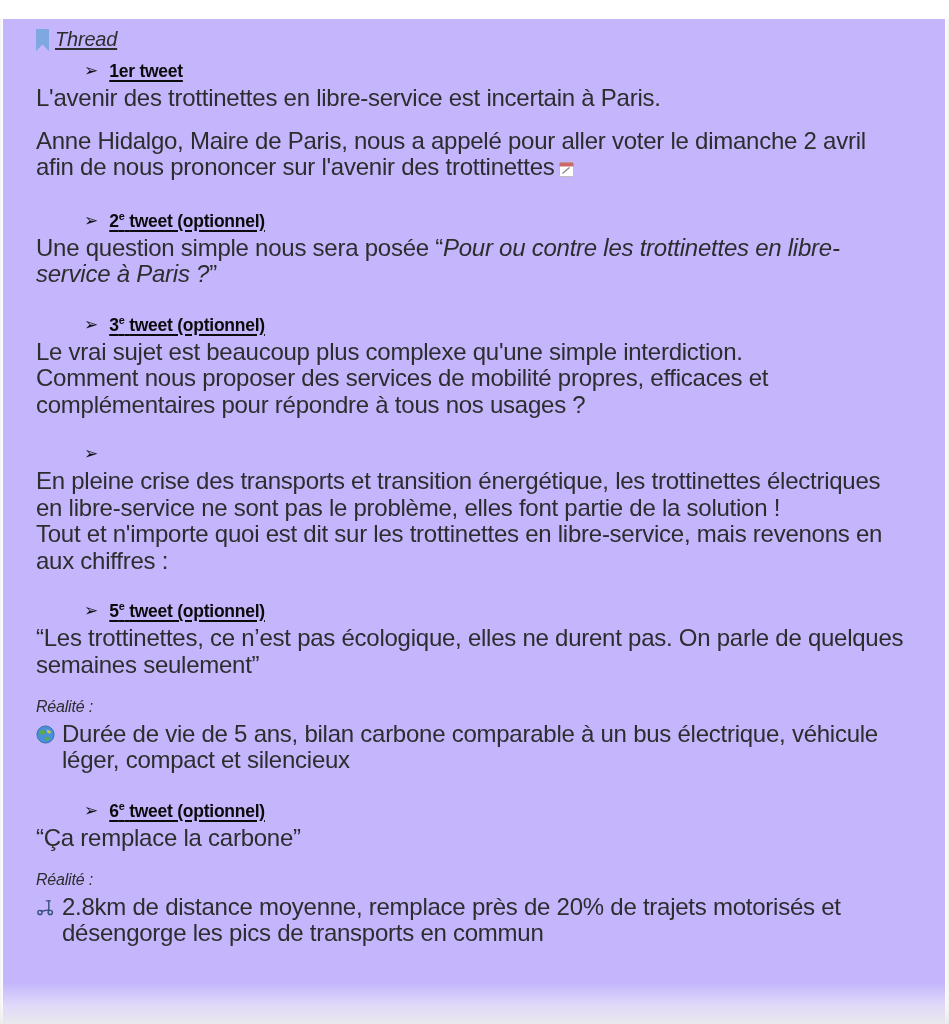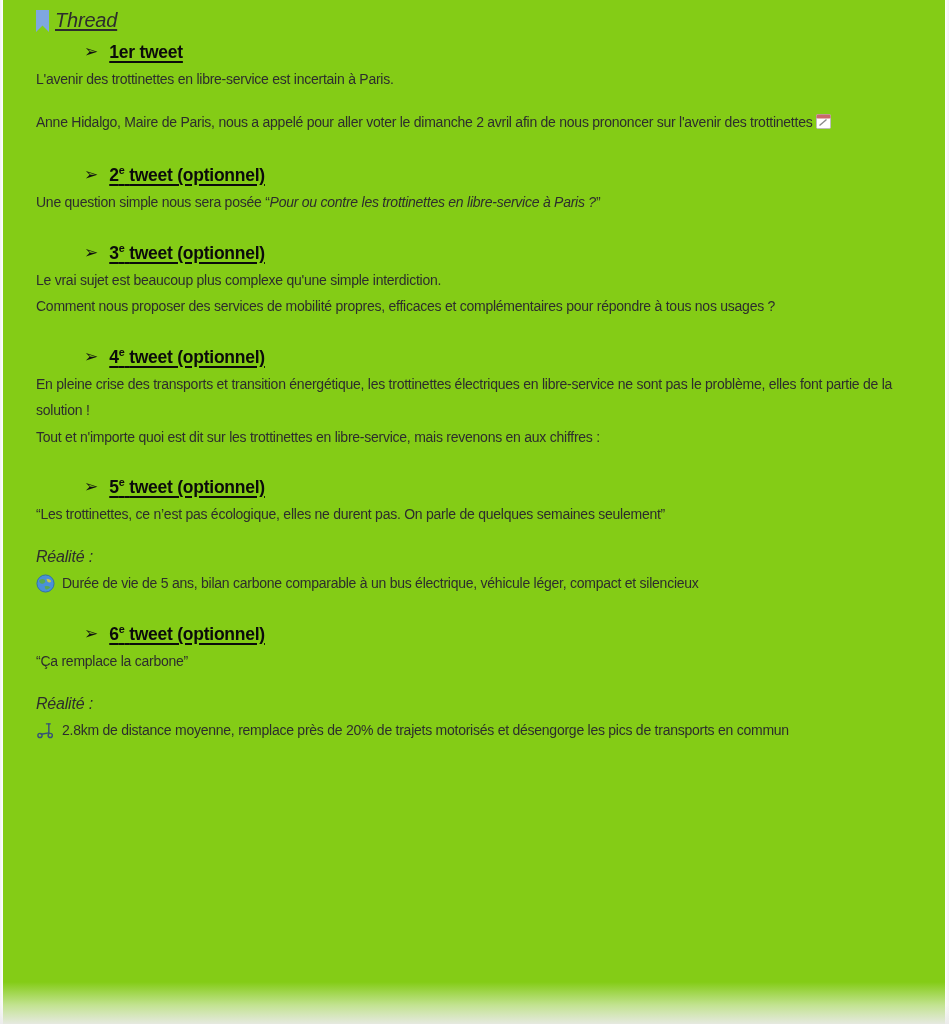--- a/index.html
+++ b/index.html
@@ -15,23 +15,24 @@
     font-family: "Liberation Sans", sans-serif;
     color: #2d2d2d;
     position: relative;
     -webkit-font-smoothing: antialiased;
   }
 
   
   #page {
     position: absolute;
     inset: 0;
-    background: #84cc16;
+    background: #c4b5fd;
     padding: 0 0 0 0;
     box-sizing: border-box;
+    margin-top: 19px;
   }
 
   #doc {
     position: absolute;
     left: 36px;
     top: 7px;
     width: 880px;
   }
 
   
@@ -113,21 +114,21 @@
   }
   .tweet-heading-label sup {
     font-size: 0.62em;
     vertical-align: super;
     line-height: 0;
   }
 
   
   p.body-line {
     margin: 0;
-    font-size: 14px;
+    font-size: 24px;
     line-height: 26.5px;
     letter-spacing: -0.25px;
     color: #2d2d2d;
     max-width: 872px;
   }
   p.body-line.ital-tail em { font-style: italic; }
   .realite-label {
     margin: 0;
     font-size: 16px;
     line-height: 26.5px;
@@ -199,21 +200,20 @@
       <span class="arrow-glyph">➢</span>
       <span class="tweet-heading-label"><span>3</span><sup>e</sup>&nbsp;<span>tweet (optionnel)</span></span>
     </div>
     <p class="body-line">Le vrai sujet est beaucoup plus complexe qu'une simple interdiction.</p>
     <p class="body-line">Comment nous proposer des services de mobilité propres, efficaces et complémentaires pour répondre à tous nos usages ?</p>
 
     <div class="gap-lg"></div>
 
     <div class="tweet-heading">
       <span class="arrow-glyph">➢</span>
-      <span class="tweet-heading-label"><span>4</span><sup>e</sup>&nbsp;<span>tweet (optionnel)</span></span>
     </div>
     <p class="body-line">En pleine crise des transports et transition énergétique, les trottinettes électriques en libre-service ne sont pas le problème, elles font partie de la solution !</p>
     <p class="body-line">Tout et n'importe quoi est dit sur les trottinettes en libre-service, mais revenons en aux chiffres :</p>
 
     <div class="gap-lg"></div>
 
     <div class="tweet-heading">
       <span class="arrow-glyph">➢</span>
       <span class="tweet-heading-label"><span>5</span><sup>e</sup>&nbsp;<span>tweet (optionnel)</span></span>
     </div>

